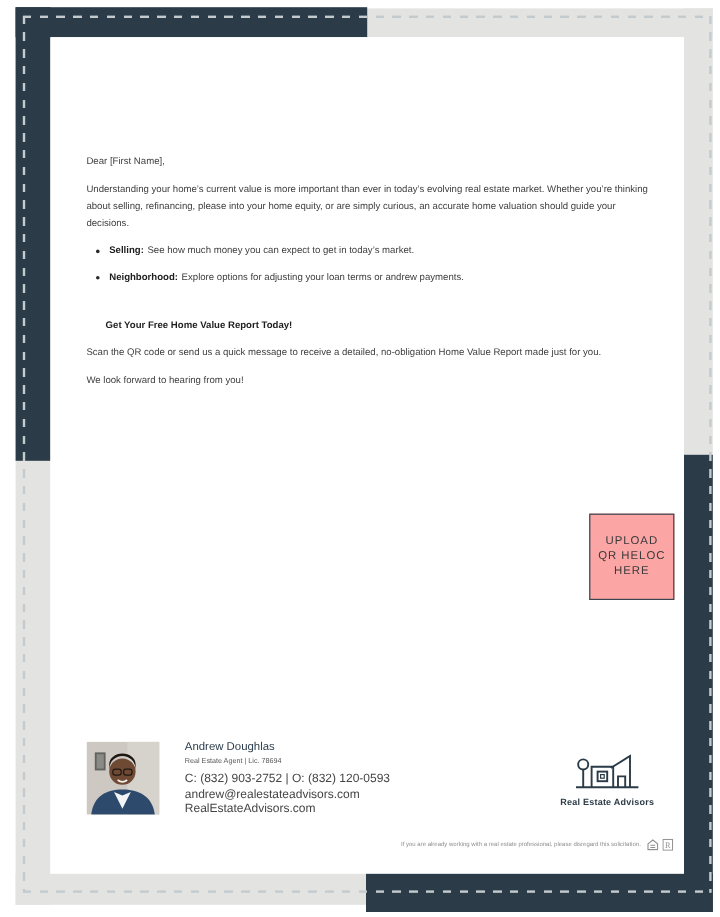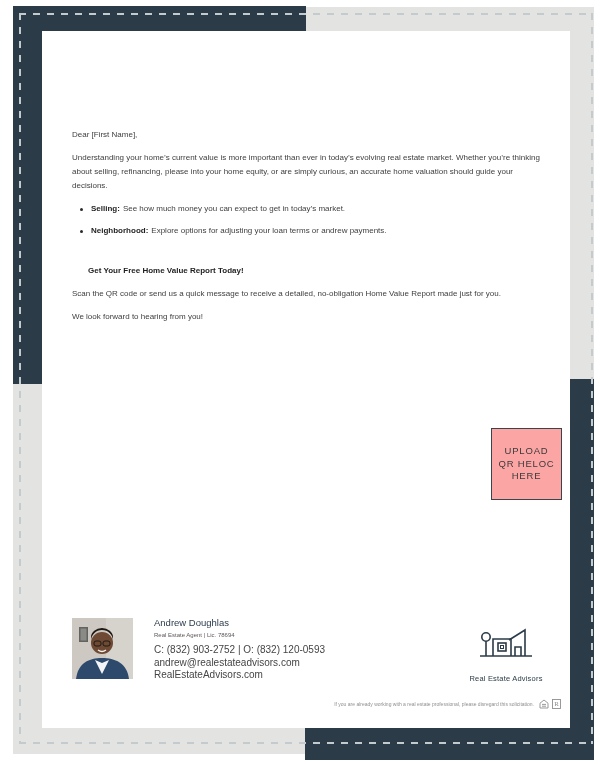--- a/index.html
+++ b/index.html
@@ -45,21 +45,21 @@
   
   .photo{position:absolute;left:66px;top:618px;width:61px;height:61px;overflow:hidden;}
   .sig{position:absolute;left:148px;top:617px;}
   .sig .name{font-size:9.5px;font-weight:normal;color:#2c3c4c;line-height:12px;}
   .sig .title{font-size:6px;color:#5a5a5a;line-height:9px;margin-top:2px;}
   .sig .line{font-size:10px;color:#454545;line-height:11.5px;margin-top:1px;}
   .sig .line.first{margin-top:4px;}
 
   
   .brand{position:absolute;left:450px;top:626px;width:100px;text-align:center;}
-  .brand .brand-name{font-size:7.5px;font-weight:normal;color:#2b3b47;margin-top:12px;letter-spacing:0.2px;}
+  .brand .brand-name{font-size:7.5px;font-weight:bold;color:#2b3b47;margin-top:1px;letter-spacing:0.2px;}
 
   
   .disclaimer-row{position:absolute;left:240px;top:699px;width:315px;display:flex;align-items:center;justify-content:flex-end;gap:5px;}
   .disclaimer{font-size:5px;color:#8f8f8f;line-height:9px;}
   .fair-icons{display:flex;align-items:center;gap:3px;}
 </style>
 </head>
 <body>
 
 <div class="canvas">

